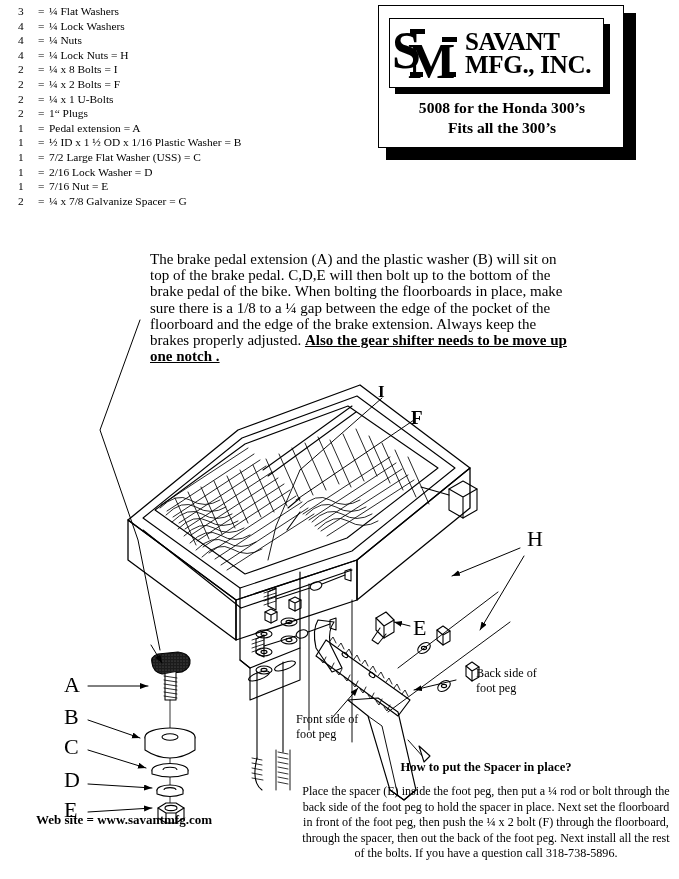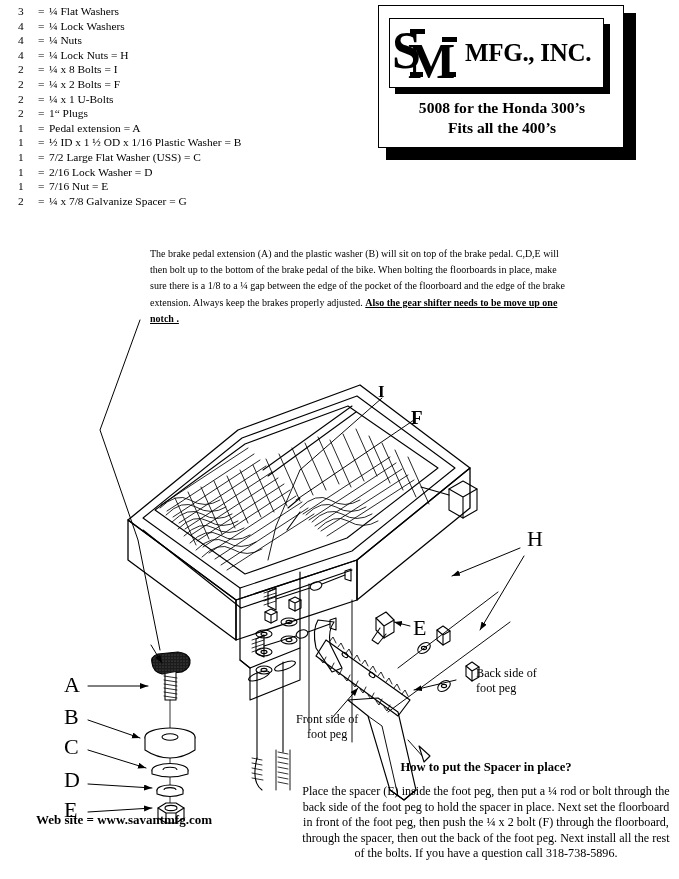--- a/index.html
+++ b/index.html
@@ -118,21 +118,21 @@
     font-size: 15.6px;
     line-height: 20px;
   }
 
   
   #intro-paragraph {
     position: absolute;
     left: 150px;
     top: 236px;
     width: 420px;
-    font-size: 10px;
+    font-size: 15px;
     line-height: 16.2px;
     text-align: left;
   }
   #intro-emphasis {
     font-weight: bold;
     text-decoration: underline;
   }
 
   
   #diagram {
@@ -278,26 +278,27 @@
 
           <text x="15" y="56" font-family="Liberation Serif, serif" font-size="50" font-weight="bold" fill="#000">M</text>
 
           <rect x="17" y="7" width="15" height="5" fill="#000"></rect>
           <rect x="49" y="15" width="15" height="5" fill="#000"></rect>
           <rect x="17" y="50" width="13" height="5" fill="#000"></rect>
           <rect x="50" y="50" width="13" height="5" fill="#000"></rect>
         </svg>
       </div>
       <div id="logo-wordmark">
+        <span class="wm-line">SAVANT</span>
         <span class="wm-line">MFG., INC.</span>
       </div>
     </div>
     <div id="logo-caption">
       <div>5008 for the Honda 300’s</div>
-      <div>Fits all the 400’s</div>
+      <div>Fits all the 300’s</div>
     </div>
   </div>
 </div>
 
 <p id="intro-paragraph"><span>The brake pedal extension  (A) and the plastic washer (B) will sit on top of the brake pedal. C,D,E will then bolt up to the bottom of the brake pedal of the bike. When bolting the floorboards in place, make sure there is a 1/8 to a ¼ gap between the edge of the pocket  of the floorboard and the edge of the brake extension. Always keep the brakes properly adjusted. </span><span id="intro-emphasis">Also the gear shifter needs to be move up one notch .</span></p>
 
 <div id="diagram">
 <svg width="679" height="879" viewBox="0 0 679 879" aria-hidden="true">
   <defs>
     <marker id="arrow" markerWidth="9" markerHeight="9" refX="8" refY="3" orient="auto">
@@ -579,21 +580,21 @@
 <div class="callout callout-serif-big" style="left:64px; top:674px;">A</div>
 <div class="callout callout-serif-big" style="left:64px; top:706px;">B</div>
 <div class="callout callout-serif-big" style="left:64px; top:736px;">C</div>
 <div class="callout callout-serif-big" style="left:64px; top:769px;">D</div>
 <div class="callout callout-serif-big" style="left:64px; top:799px;">E</div>
 
 <div class="peg-label" style="left:476px; top:666px;">
   <div>Back side of</div>
   <div>foot peg</div>
 </div>
-<div class="peg-label" style="left:296px; top:712px;text-align:center;">
+<div class="peg-label" style="left:296px; top:712px;">
   <div>Front side of</div>
   <div>foot peg</div>
 </div>
 
 <div id="spacer-help">
   <span id="spacer-help-title">How to put the Spacer in place?</span>
   <span>Place the spacer (E) inside the foot peg, then put a ¼ rod or bolt through the back side of the foot peg to hold the spacer in place. Next set the floorboard in front of the foot peg, then push the ¼ x 2 bolt (F) through the floorboard, through the spacer, then out the back of the foot peg. Next install all the rest of the bolts. If you have a question call 318-738-5896.</span>
 </div>
 
 <div id="website-footer">Web site =  www.savantmfg.com</div>

